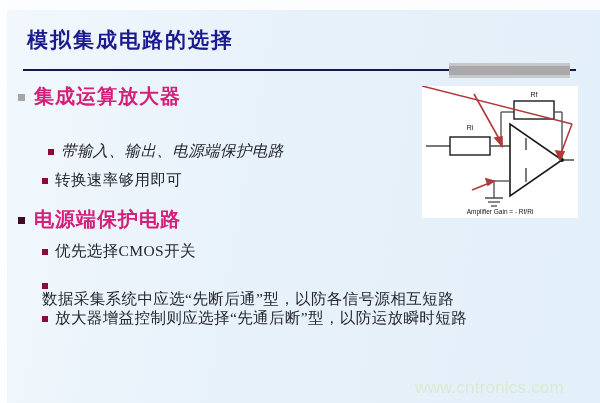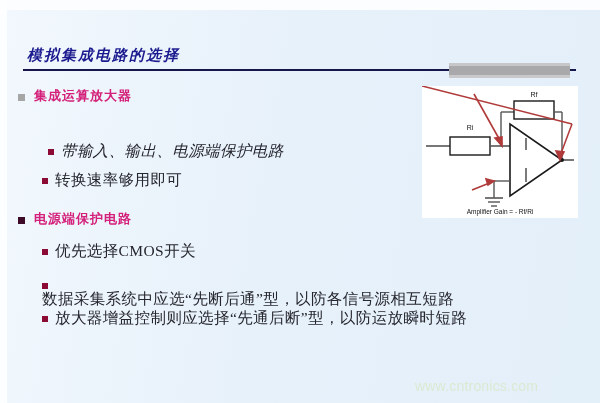--- a/index.html
+++ b/index.html
@@ -35,27 +35,25 @@
     width: 600px; height: 10px;
     background: #fbfdff;
   }
 
   
   #title {
     position: absolute;
     left: 27px;
     top: 26px;
     font-family: "Liberation Serif", serif;
-    font-size: 15px;
+    font-size: 21px;
     font-weight: bold;
-    font-style: italic;
     letter-spacing: 2px;
     color: #1b1b8f;
     white-space: nowrap;
-    margin-top: 20px;
   }
 
   #title-rule {
     position: absolute;
     left: 23px;
     top: 69px;
     width: 553px;
     height: 2px;
     background: #16164a;
   }
@@ -81,21 +79,21 @@
   }
   .lvl1 .marker {
     width: 7px;
     height: 7px;
     margin-top: 8px;
     margin-right: 9px;
     flex: 0 0 auto;
   }
   .lvl1 .txt {
     font-family: "Liberation Serif", serif;
-    font-size: 13px;
+    font-size: 20px;
     font-weight: bold;
     color: #d4207a;
     letter-spacing: 1px;
     line-height: 20px;
   }
 
   .lvl2 {
     position: absolute;
     display: flex;
     align-items: flex-start;
@@ -129,21 +127,21 @@
     height: 132px;
     background: #ffffff;
   }
   #figure svg { display: block; }
 
   #watermark {
     position: absolute;
     left: 415px;
     top: 378px;
     font-family: "Liberation Sans", sans-serif;
-    font-size: 14px;
+    font-size: 17px;
     color: #d9ead2;
     letter-spacing: 0.2px;
     white-space: nowrap;
   }
 </style>
 </head>
 <body>
 
 <div id="slide">
 

